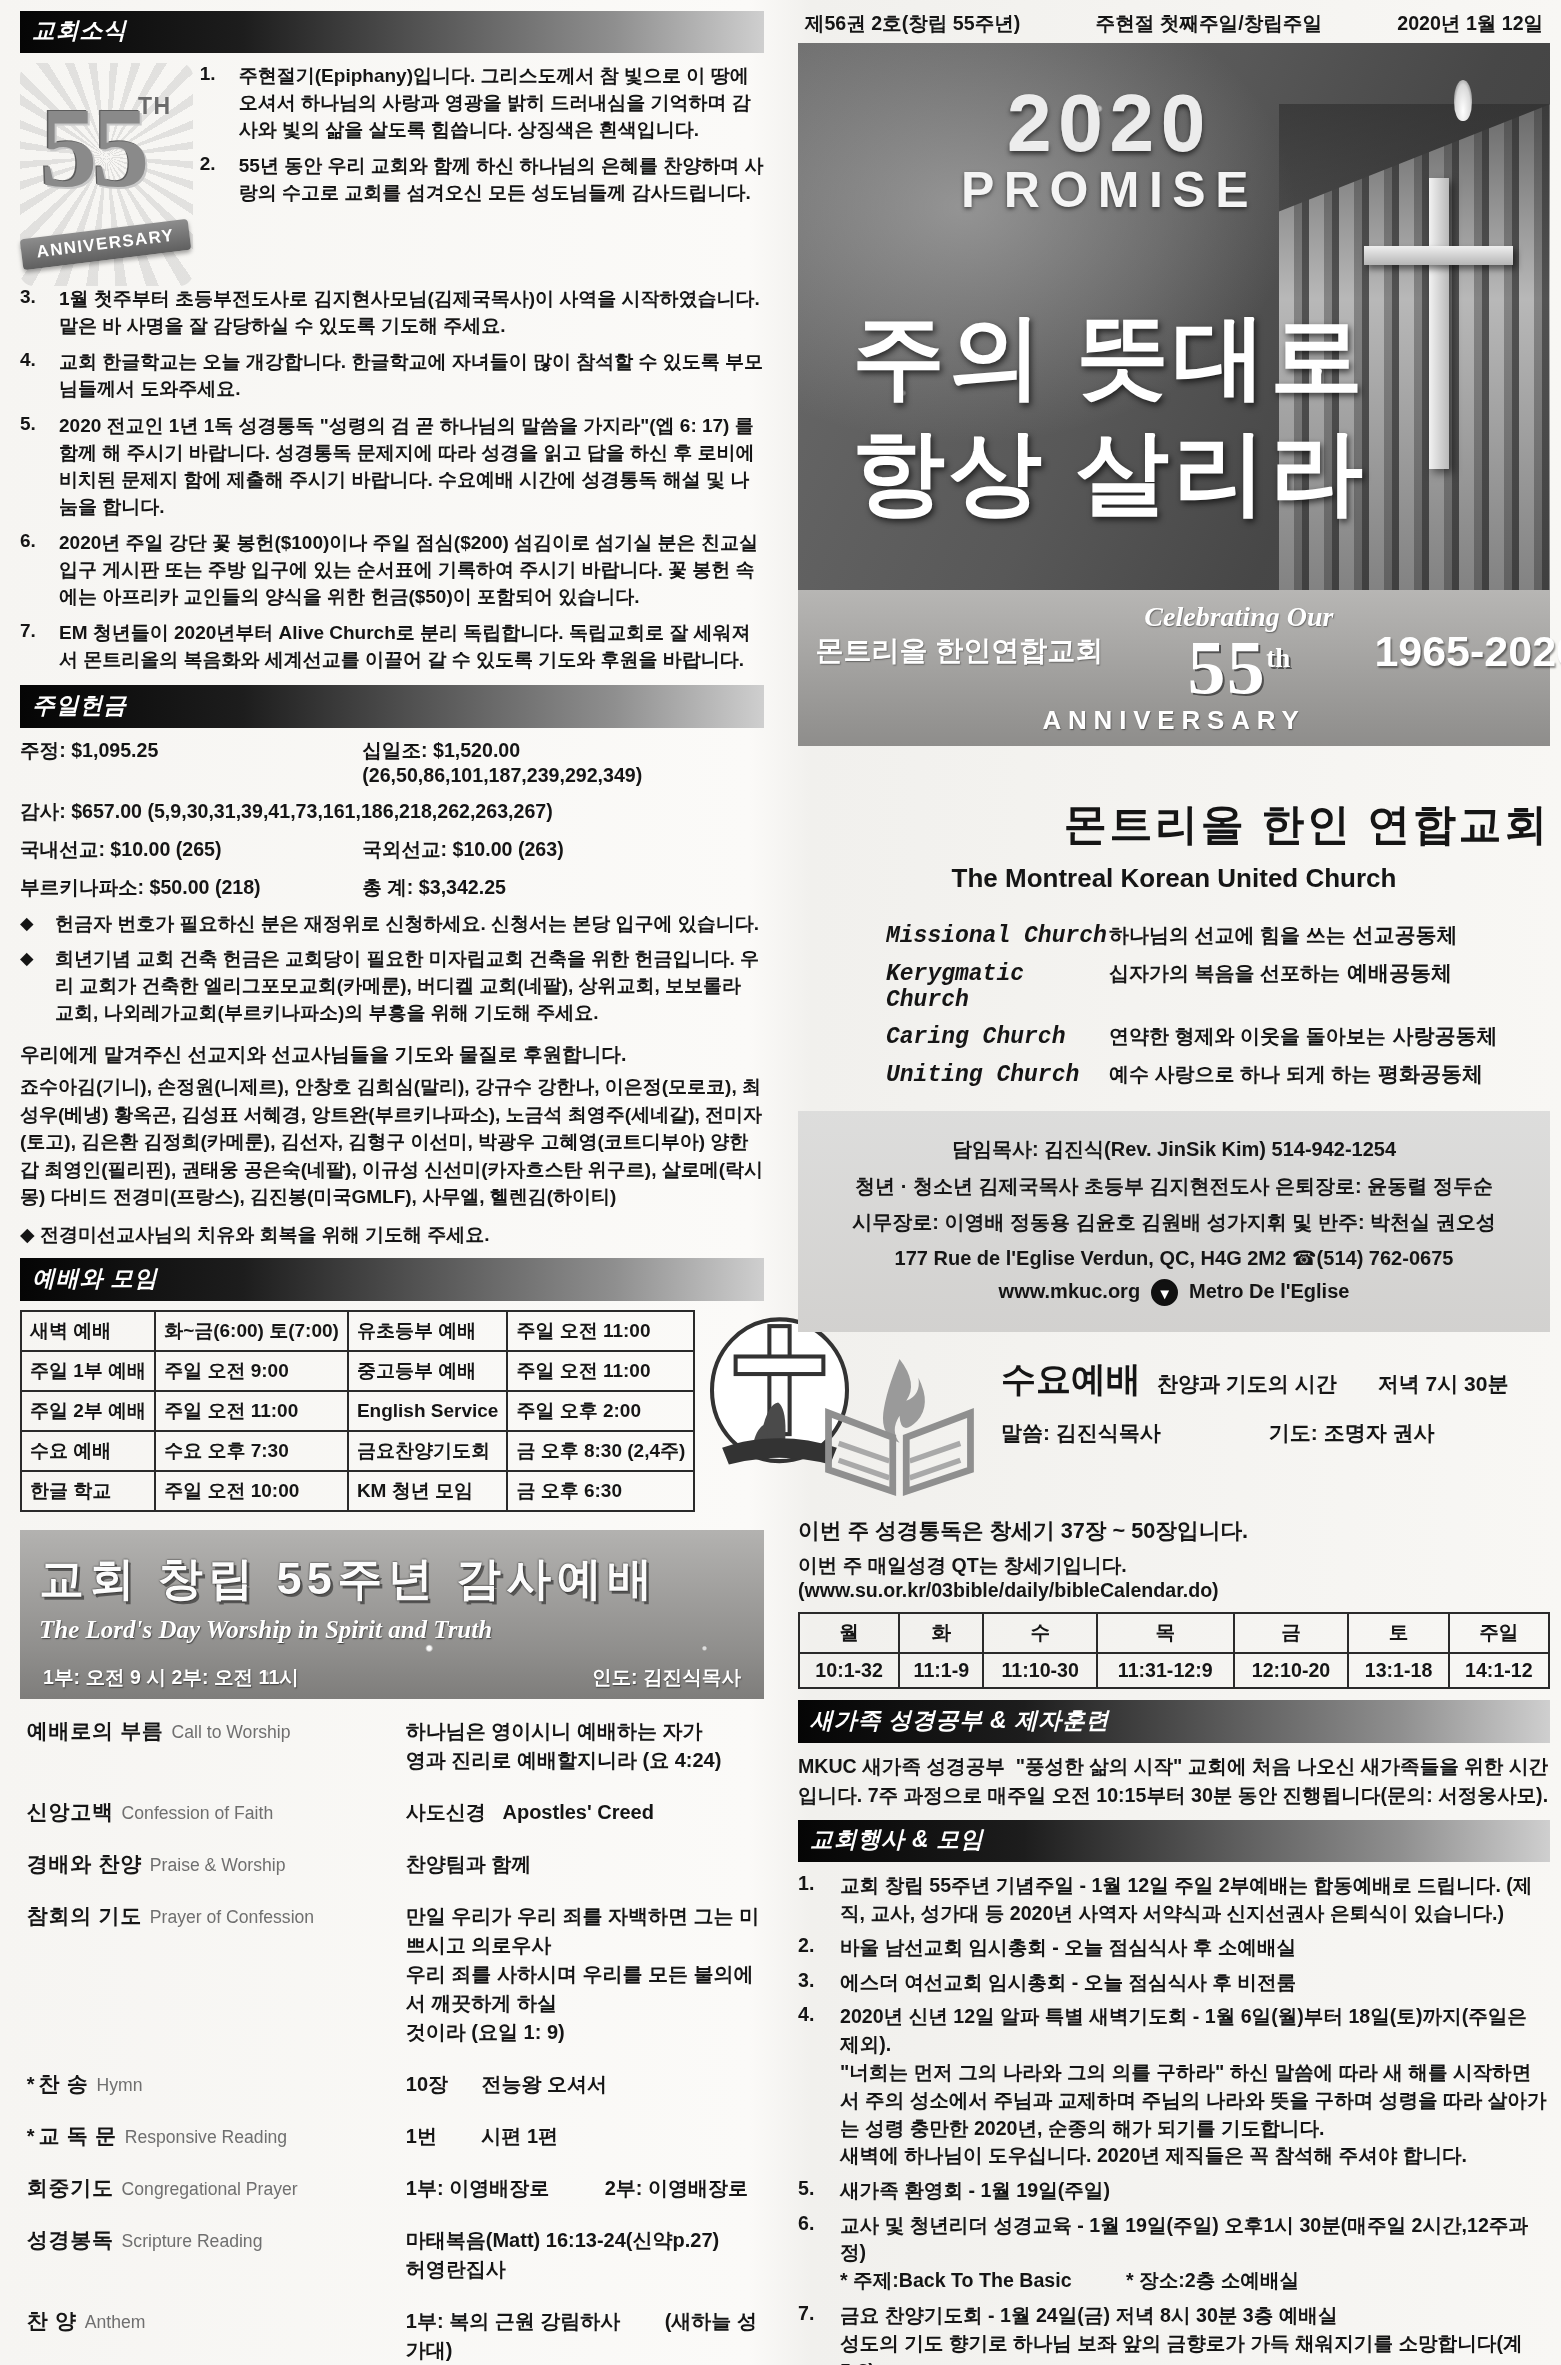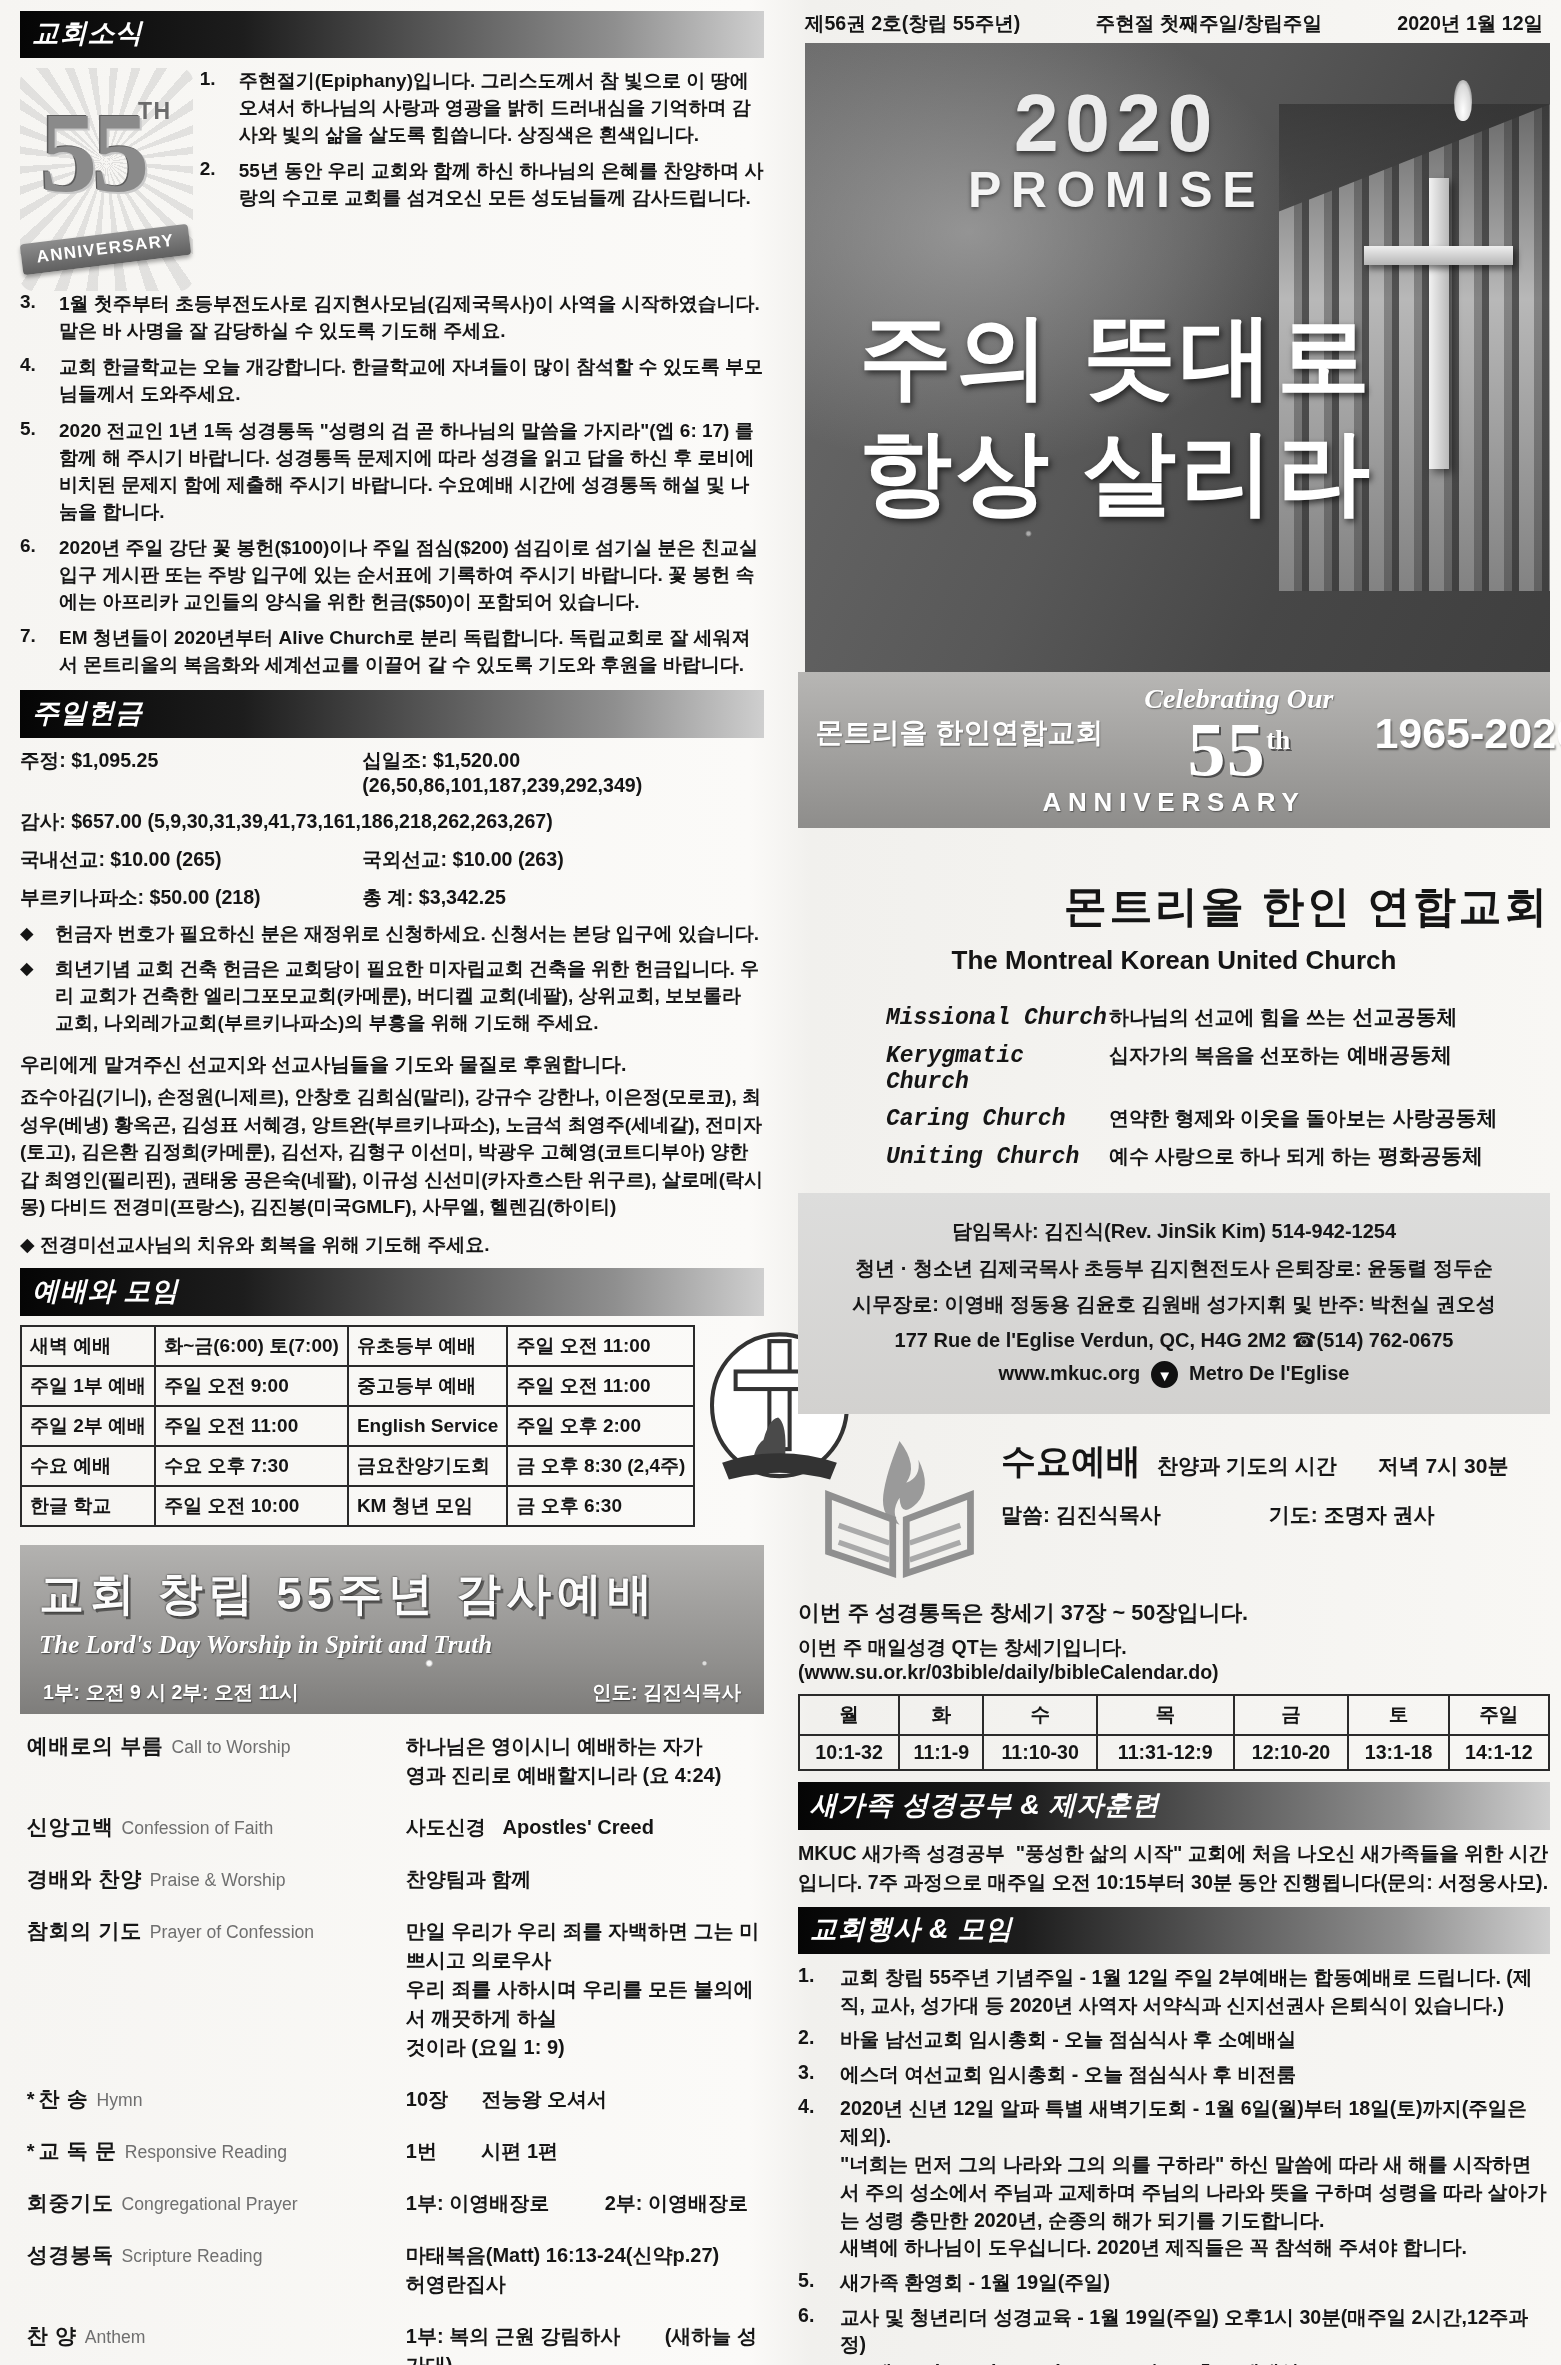--- a/index.html
+++ b/index.html
@@ -13,21 +13,21 @@
   .sheet { position:relative; width:1561px; height:2366px;
     background:linear-gradient(90deg,#f6f5f2 0%, #fbfaf8 48%, #f1f0ed 52%, #f8f7f4 100%);
     overflow:hidden; }
   .page { position:absolute; top:0; }
   .page-left  { left:20px;  width:744px; }
   .page-right { left:798px; width:752px; }
 
   
   .bar {
     background:linear-gradient(90deg,#050505 0%,#1d1d1d 30%,#8f8f8f 80%,#cfcfcf 100%);
-    color:#fff; font-style:italic; font-weight:800; font-size:27px;
+    color:#fff; font-style:italic; font-weight:800; font-size:23px;
     padding:4.7px 12px 6.8px; margin:10.8px 0 9.5px; letter-spacing:0.7px;
   }
   .num-item { display:flex; margin:0 0 9.5px; }
   .num-item .no { width:39px; flex:0 0 39px; font-weight:700; font-size:19px; }
   .num-item .it-text { flex:1; font-size:19px; line-height:1.42; font-weight:600; white-space:pre-wrap; }
 
   
   .news-top { display:flex; }
   .anniv55 { flex:0 0 173px; position:relative; height:223px; margin-right:6.8px;
     background:repeating-conic-gradient(from -50deg at 50% 42%, rgba(170,170,170,.28) 0 5deg, transparent 5deg 13deg);
@@ -81,27 +81,27 @@
   .order-row { display:flex; margin:0 0 23px; }
   .o-label { flex:0 0 379px; padding-right:6.8px; }
   .o-mark { font-weight:800; font-size:20px; margin-right:4px; }
   .o-ko { font-weight:800; font-size:21px; letter-spacing:0.7px; }
   .o-en { color:#6f6f6f; font-weight:400; font-size:17.6px; margin-left:8px; }
   .o-body { flex:1; }
   .o-content { font-size:20px; font-weight:700; line-height:1.45; white-space:pre-wrap; }
 
   
   .masthead { display:flex; justify-content:space-between; padding:9.5px 6.8px 6.8px; font-size:19.6px; font-weight:800; }
-  .poster { position:relative; height:629px; overflow:hidden;
+  .poster { position:relative; height:547px; overflow:hidden;
     background:
       radial-gradient(ellipse 474px 338px at 22% 30%, rgba(190,190,190,.55), transparent 70%),
       radial-gradient(circle at 30% 78%, rgba(255,255,255,.5) 0 1.4px, transparent 3.4px),
       radial-gradient(circle at 14% 64%, rgba(255,255,255,.6) 0 1.4px, transparent 3.4px),
       radial-gradient(circle at 40% 12%, rgba(255,255,255,.6) 0 2px, transparent 4px),
-      linear-gradient(115deg,#6b6b6b 0%, #585858 45%, #474747 70%, #3f3f3f 100%); margin-left: 7px; }
+      linear-gradient(115deg,#6b6b6b 0%, #585858 45%, #474747 70%, #3f3f3f 100%); }
   .pipes { position:absolute; right:0; top:61px; width:271px; height:487px;
     background:repeating-linear-gradient(90deg,#c2c2c2 0 15px,#8b8b8b 15px 23px,#565656 23px 30px);
     clip-path:polygon(0 22%, 100% 0, 100% 100%, 0 100%);
     filter:brightness(.95); }
   .pipes-shade { position:absolute; right:0; top:61px; width:271px; height:487px;
     background:linear-gradient(180deg, rgba(40,40,40,.55), rgba(40,40,40,0) 40%, rgba(30,30,30,.35)); }
   .pcross-v { position:absolute; right:101px; top:135px; width:20px; height:291px;
     background:linear-gradient(90deg,#f2f2f2,#b9b9b9); box-shadow:4px 4px 8px rgba(0,0,0,.5); }
   .pcross-h { position:absolute; right:37px; top:203px; width:149px; height:19px;
     background:linear-gradient(180deg,#efefef,#b5b5b5); box-shadow:3.4px 4px 6.8px rgba(0,0,0,.5); }

